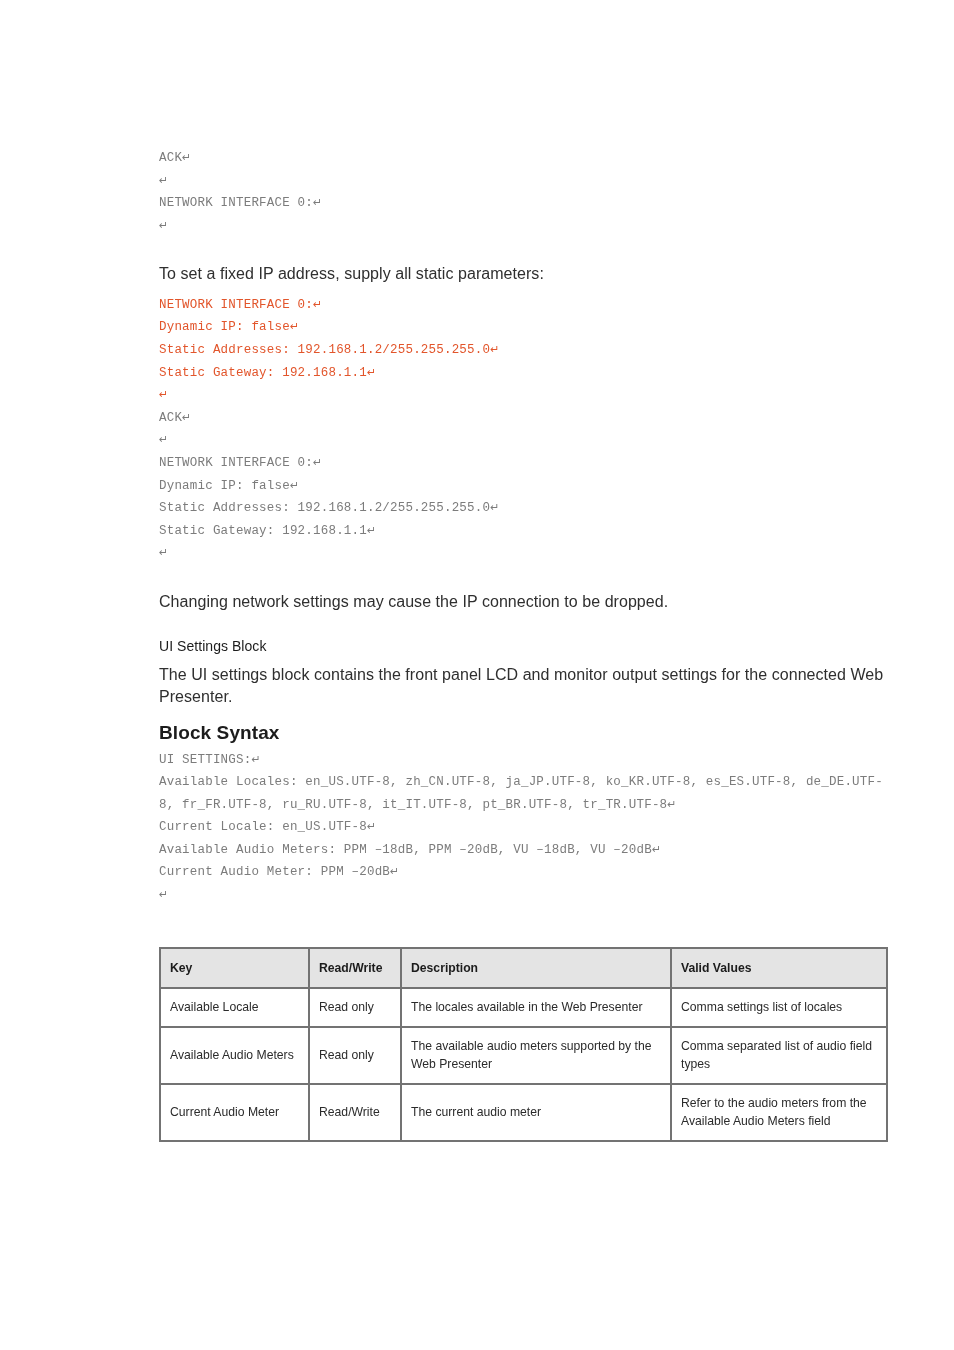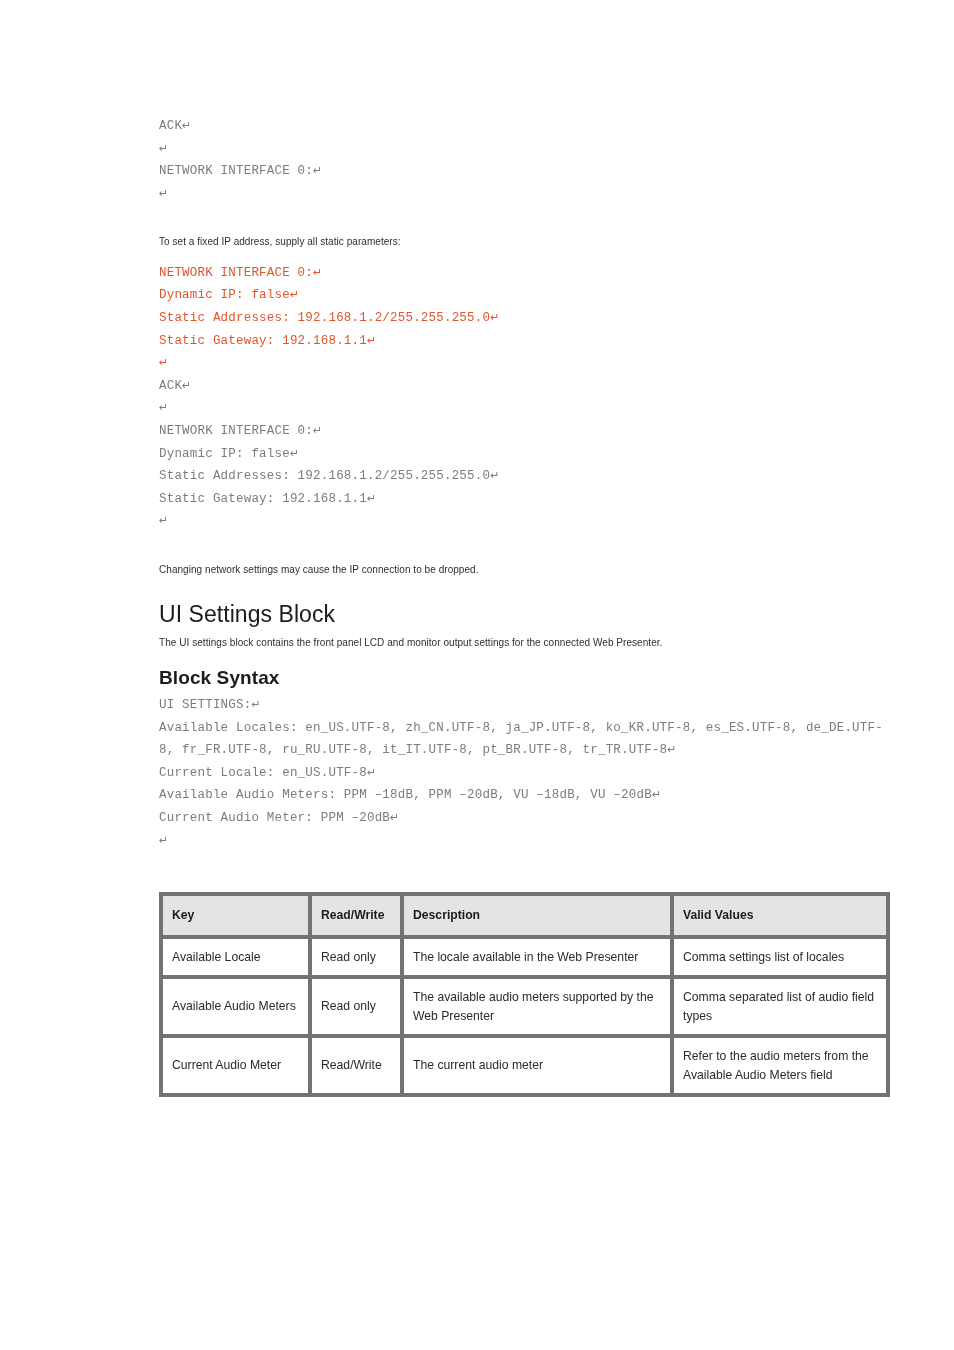--- a/index.html
+++ b/index.html
@@ -17,21 +17,21 @@
   .page {
     position: absolute;
     left: 0; top: 0;
     width: 954px;
     height: 1350px;
     overflow: hidden;
   }
   .content {
     position: absolute;
     left: 159px;
-    top: 115px;
+    top: 147px;
     width: 727px;
   }
 
   
   .code-block {
     font-family: "Liberation Mono", "DejaVu Sans Mono", monospace;
     font-size: 12.5px;
     line-height: 22.6px;
     color: #7c7c7c;
     letter-spacing: 0.2px;
@@ -45,35 +45,35 @@
     white-space: pre-wrap;
   }
   .ret {
     font-family: "DejaVu Sans", sans-serif;
     font-size: 11px;
     letter-spacing: 0;
   }
 
   
   .body-text {
-    font-size: 10px;
+    font-size: 16px;
     line-height: 22.5px;
     color: #2f2f2f;
     letter-spacing: 0.05px;
   }
   .spacer-20 { height: 20px; }
   .spacer-14 { height: 14px; }
   .spacer-10 { height: 10px; }
   .spacer-8  { height: 8px; }
   .spacer-6  { height: 6px; }
   .spacer-26 { height: 26px; }
   .spacer-30 { height: 30px; }
 
   h2.section-heading {
-    font-size: 23px;
+    font-size: 14px;
     font-weight: 400;
     color: #1c1c1c;
     margin: 0;
     padding: 0;
     letter-spacing: 0.05px;
     line-height: 24px;
   }
   .sub-label {
     font-size: 19px;
     font-weight: 700;
@@ -85,21 +85,21 @@
   
   table.params {
     border-collapse: collapse;
     width: 727px;
     table-layout: fixed;
     font-size: 12.2px;
     color: #2b2b2b;
   }
   table.params th,
   table.params td {
-    border: 4px solid #737373;
+    border: 2px solid #737373;
     text-align: left;
     vertical-align: middle;
     padding: 9px 8px 9px 9px;
     line-height: 18.5px;
     font-weight: 400;
   }
   table.params thead th {
     background: #e4e4e4;
     font-weight: 700;
     color: #1c1c1c;
@@ -166,21 +166,21 @@
           <th>Key</th>
           <th>Read/Write</th>
           <th>Description</th>
           <th>Valid Values</th>
         </tr>
       </thead>
       <tbody>
         <tr>
           <td>Available Locale</td>
           <td>Read only</td>
-          <td>The locale available in the Web Presenter</td>
+          <td>The locales available in the Web Presenter</td>
           <td>Comma settings list of locales</td>
         </tr>
         <tr>
           <td>Available Audio Meters</td>
           <td>Read only</td>
           <td>The available audio meters supported by the Web Presenter</td>
           <td>Comma separated list of audio field types</td>
         </tr>
         <tr>
           <td>Current Audio Meter</td>

